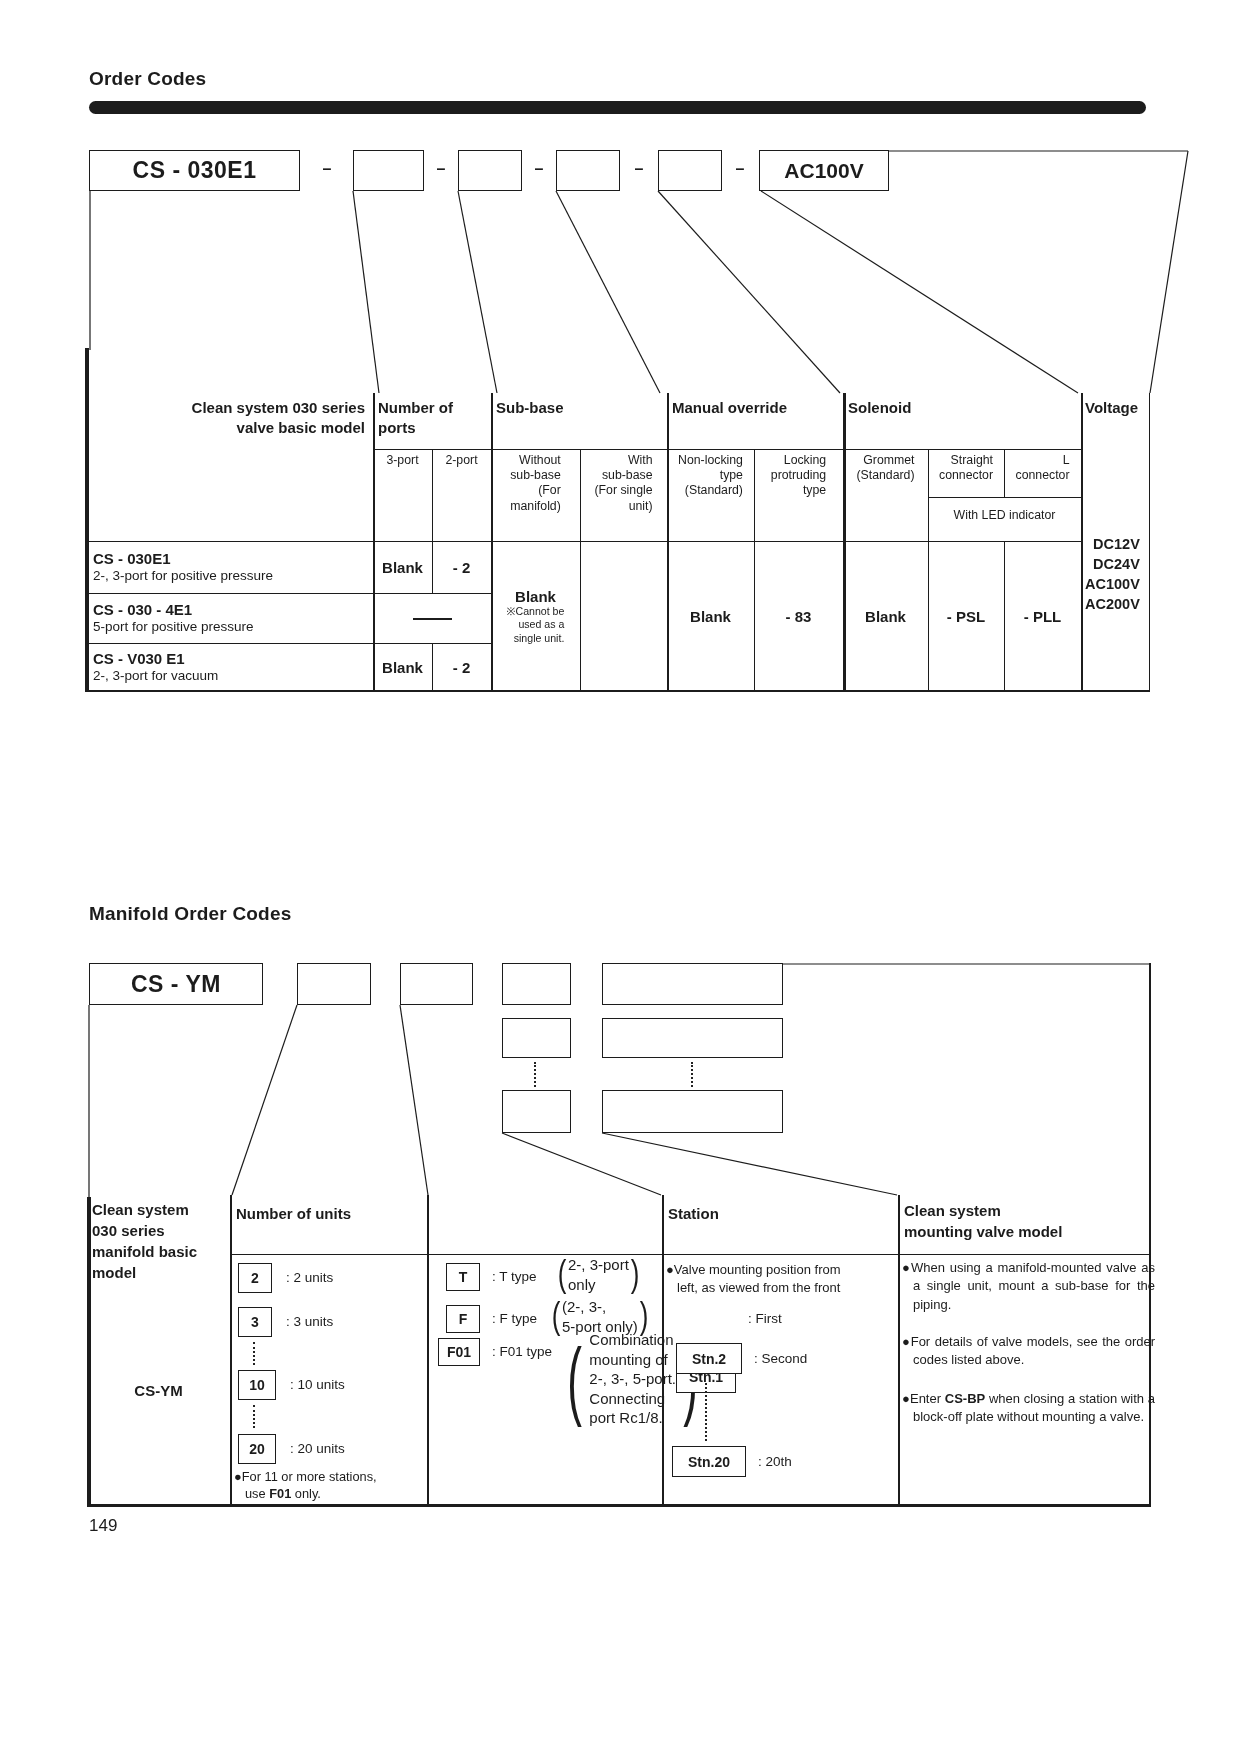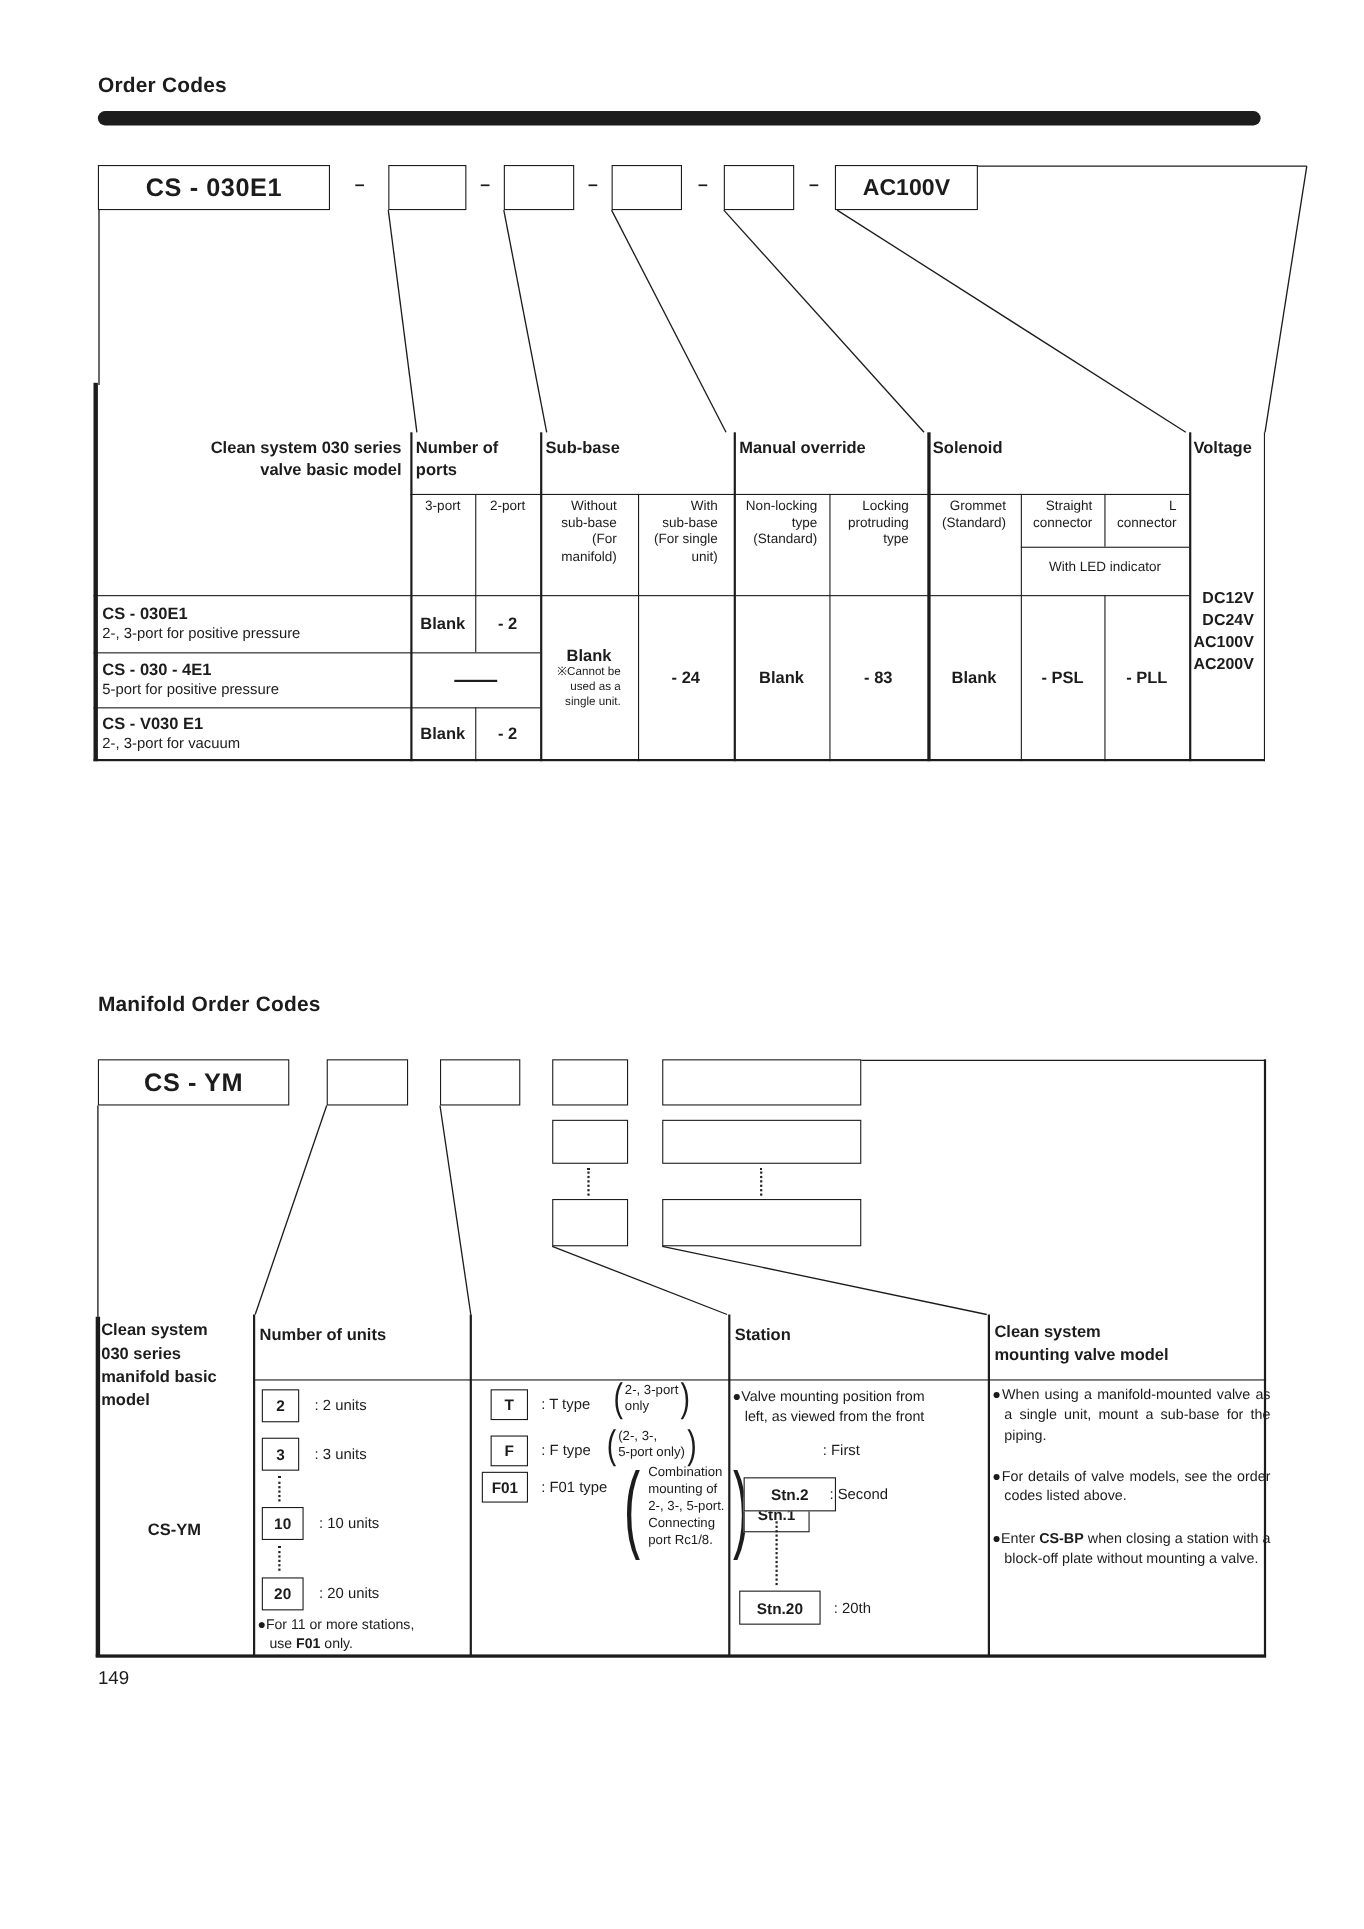--- a/index.html
+++ b/index.html
@@ -19,21 +19,21 @@
   .sub{font-size:12.3px;line-height:1.24;}
   .val{font-size:15px;font-weight:bold;}
   .mdl{font-size:15px;font-weight:bold;line-height:1.2;}
   .desc{font-size:13.5px;line-height:1.2;}
   .note{font-size:10.6px;line-height:1.28;}
   .bar{position:absolute;background:#1c1c1c;border-radius:7px;}
   .smbox{position:absolute;border:1.7px solid #1c1c1c;display:flex;align-items:center;justify-content:center;font-weight:bold;font-size:14px;background:#fff;box-sizing:border-box;}
   .lbl{position:absolute;font-size:13.5px;}
   .dots{position:absolute;width:0;border-left:2.6px dotted #222;}
   .paren{font-weight:normal;color:#1c1c1c;line-height:.9;}
-  .ptext{font-size:12px;line-height:1.3;text-align:left;white-space:pre-line;}
+  .ptext{font-size:15px;line-height:1.3;text-align:left;white-space:pre-line;}
   .bullet-par{position:absolute;font-size:13px;line-height:1.42;text-align:justify;padding-left:11px;text-indent:-11px;}
   svg.lines{position:absolute;left:0;top:0;pointer-events:none;}
 </style>
 </head>
 <body>
 
 <div id="page">
 
   <div class="abs ttl" style="left:89px;top:68px;">Order Codes</div>
   <div class="bar" style="left:89px;top:101px;width:1057px;height:13px;"></div>
@@ -101,21 +101,20 @@
   <div class="hl" style="left:413px;top:618px;width:39px;height:2px;"></div>
   <div class="cell vctr val" style="left:373px;top:643px;width:59px;height:49px;">Blank</div>
   <div class="cell vctr val" style="left:432px;top:643px;width:59px;height:49px;">- 2</div>
 
   <div class="cell vctr" style="left:491px;top:541px;width:89px;height:151px;">
     <div class="val">Blank</div>
     <div class="note pre">※Cannot be
 used as a
 single unit.</div>
   </div>
-  <div class="cell vctr val" style="left:580px;top:541px;width:87px;height:151px;">- 24</div>
   <div class="cell vctr val" style="left:667px;top:541px;width:87px;height:151px;">Blank</div>
   <div class="cell vctr val" style="left:754px;top:541px;width:89px;height:151px;">- 83</div>
   <div class="cell vctr val" style="left:843px;top:541px;width:85px;height:151px;">Blank</div>
   <div class="cell vctr val" style="left:928px;top:541px;width:76px;height:151px;">- PSL</div>
   <div class="cell vctr val" style="left:1004px;top:541px;width:77px;height:151px;">- PLL</div>
   <div class="abs pre" style="left:1085px;top:534px;font-size:14.5px;font-weight:bold;line-height:1.38;">DC12V
 DC24V
 AC100V
 AC200V</div>
 
@@ -206,21 +205,21 @@
 2-, 3-, 5-port.
 Connecting
 port Rc1/8.</span>
     <span class="paren" style="font-size:88px;transform:scaleX(.5);">)</span>
   </div>
 
   <div class="abs" style="left:666px;top:1261px;width:228px;font-size:13px;line-height:1.4;text-align:left;padding-left:11px;text-indent:-11px;white-space:pre-line;"><span>●</span><span>Valve mounting position from
 left, as viewed from the front</span></div>
   <div class="smbox" style="left:676px;top:1361px;width:60px;height:32px;">Stn.1</div>
   <div class="lbl" style="left:748px;top:1311px;">: First</div>
-  <div class="smbox" style="left:676px;top:1343px;width:84px;height:31px;">Stn.2</div>
+  <div class="smbox" style="left:676px;top:1343px;width:66px;height:31px;">Stn.2</div>
   <div class="lbl" style="left:754px;top:1351px;">: Second</div>
   <div class="dots" style="left:705px;top:1383px;height:58px;"></div>
   <div class="smbox" style="left:672px;top:1446px;width:74px;height:31px;">Stn.20</div>
   <div class="lbl" style="left:758px;top:1454px;">: 20th</div>
 
   <div class="bullet-par" style="left:902px;top:1333px;width:242px;"><span>●</span><span>For details of valve models, see the order codes listed above.</span></div>
   <div class="bullet-par" style="left:902px;top:1259px;width:242px;"><span>●</span><span>When using a manifold-mounted valve as a single unit, mount a sub-base for the piping.</span></div>
   <div class="bullet-par" style="left:902px;top:1390px;width:242px;"><span>●</span><span>Enter </span><b>CS-BP</b><span> when closing a station with a block-off plate without mounting a valve.</span></div>
 
   <div class="vl" style="left:87px;top:1197px;width:4px;height:309px;"></div>

